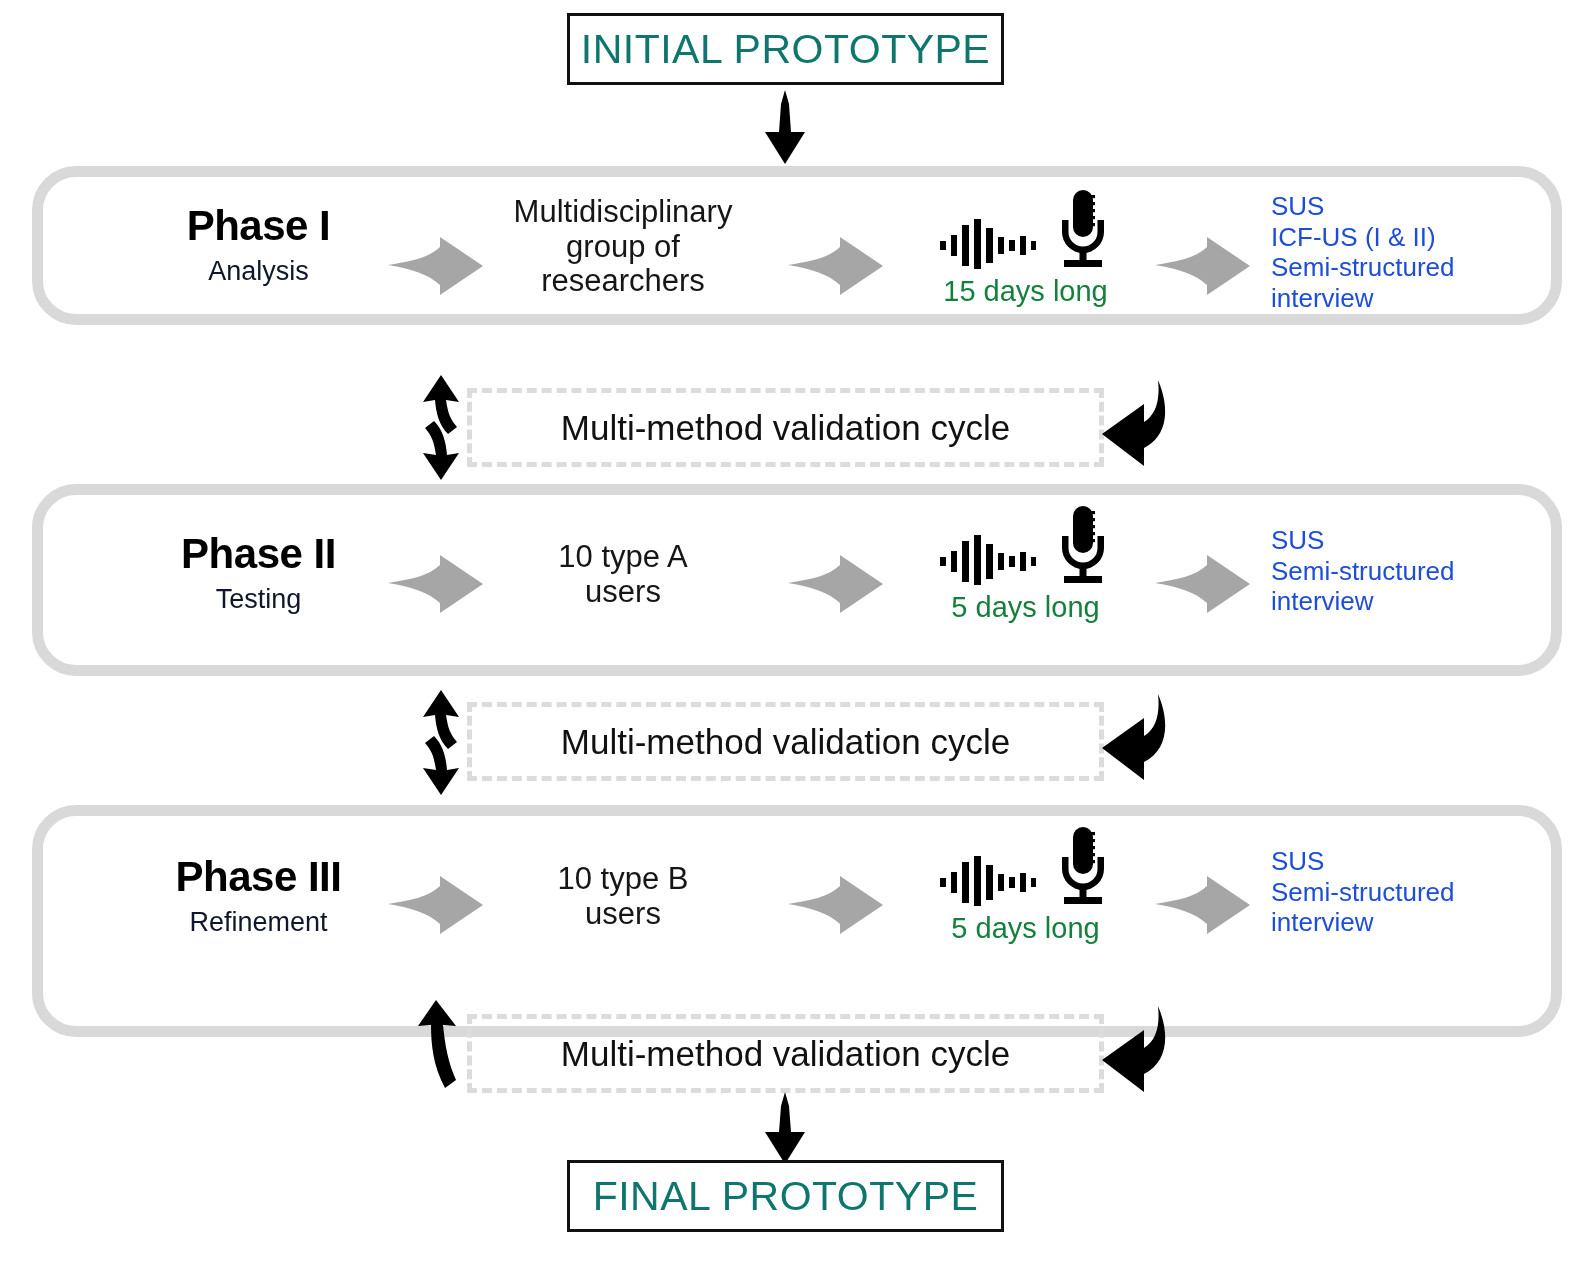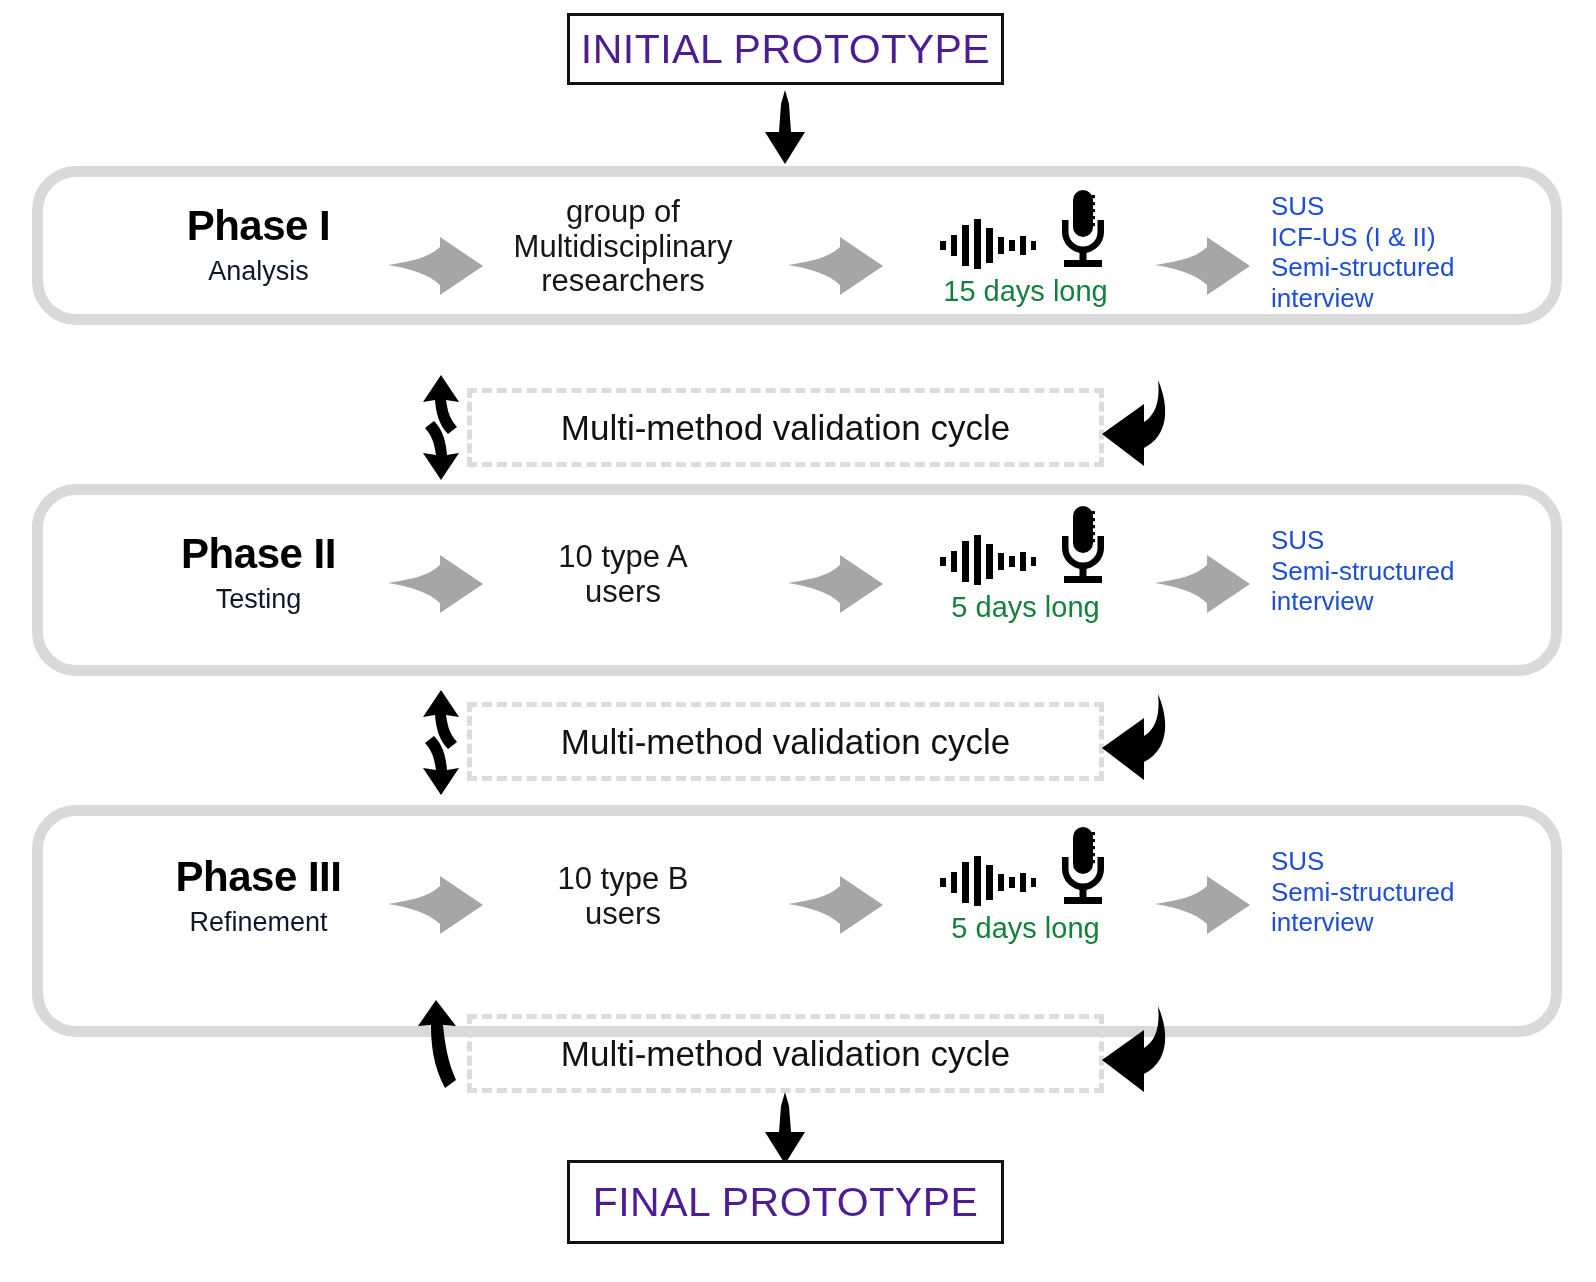--- a/index.html
+++ b/index.html
@@ -14,25 +14,25 @@
 
   
   .proto-box{
     position:absolute;
     border:3px solid #111111;
     background:#ffffff;
     display:flex;align-items:center;justify-content:center;
     font-size:41px;
     letter-spacing:.5px;
     font-family:"Liberation Sans", sans-serif;
-    color:#4c1d95;
+    color:#0f766e;
     box-sizing:border-box;
   }
   #initial-prototype{left:567px;top:13px;width:437px;height:72px;}
-  #final-prototype{left:567px;top:1160px;width:437px;height:84px;}
+  #final-prototype{left:567px;top:1160px;width:437px;height:72px;}
 
   
   .phase-box{
     position:absolute;
     left:32px;width:1530px;
     border:11px solid #d9d9d9;
     border-radius:44px;
     background:#ffffff;
     box-sizing:border-box;
   }
@@ -114,22 +114,22 @@
         <div class="col-sub">Analysis</div>
       </div>
 
       <div class="garrow ga1" style="top:58px;">
         <svg width="95" height="62" viewBox="0 0 95 62">
           <path d="M0 30 C24 26 40 23 52 12 L52 2 L95 31 L52 60 L52 50 C40 39 24 34 0 30 Z" fill="#a6a6a6"></path>
         </svg>
       </div>
 
       <div class="col c2" style="top:18px;">
+        <div class="col-text">Multidisciplinary</div>
         <div class="col-text">group of</div>
-        <div class="col-text">Multidisciplinary</div>
         <div class="col-text">researchers</div>
       </div>
 
       <div class="garrow ga2" style="top:58px;">
         <svg width="95" height="62" viewBox="0 0 95 62">
           <path d="M0 30 C24 26 40 23 52 12 L52 2 L95 31 L52 60 L52 50 C40 39 24 34 0 30 Z" fill="#a6a6a6"></path>
         </svg>
       </div>
 
       <div class="col c3" style="top:16px;">

